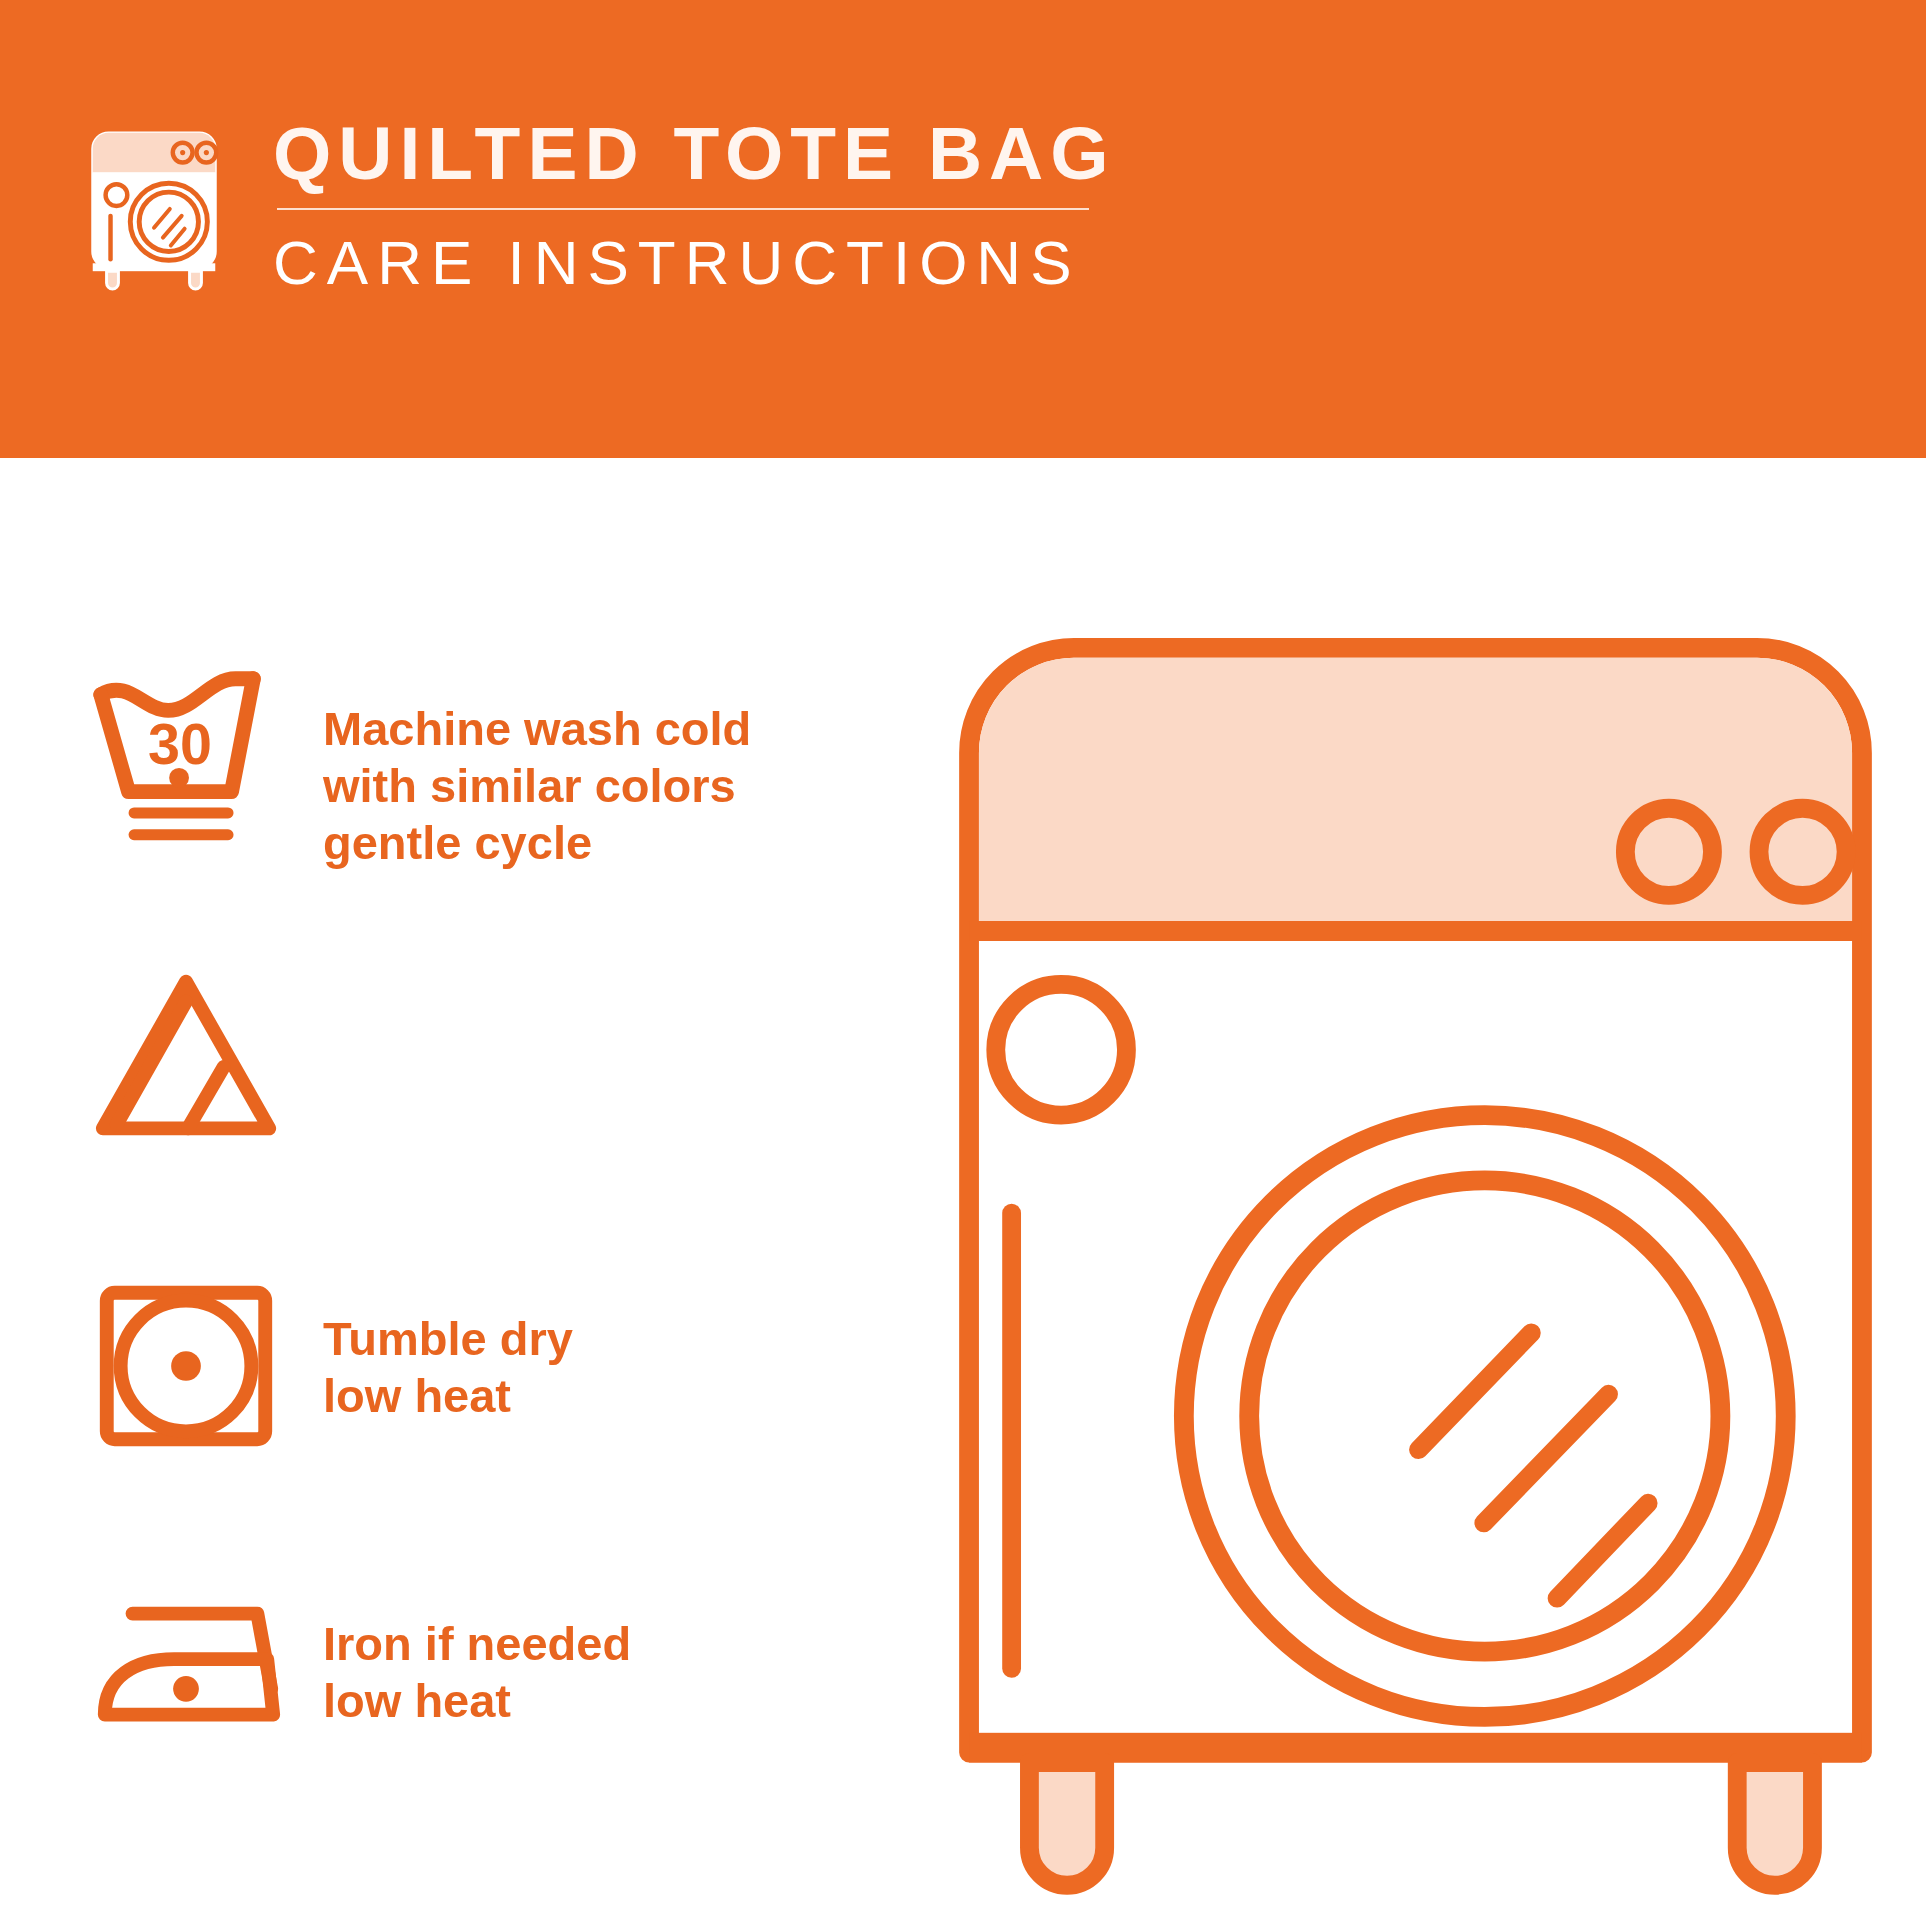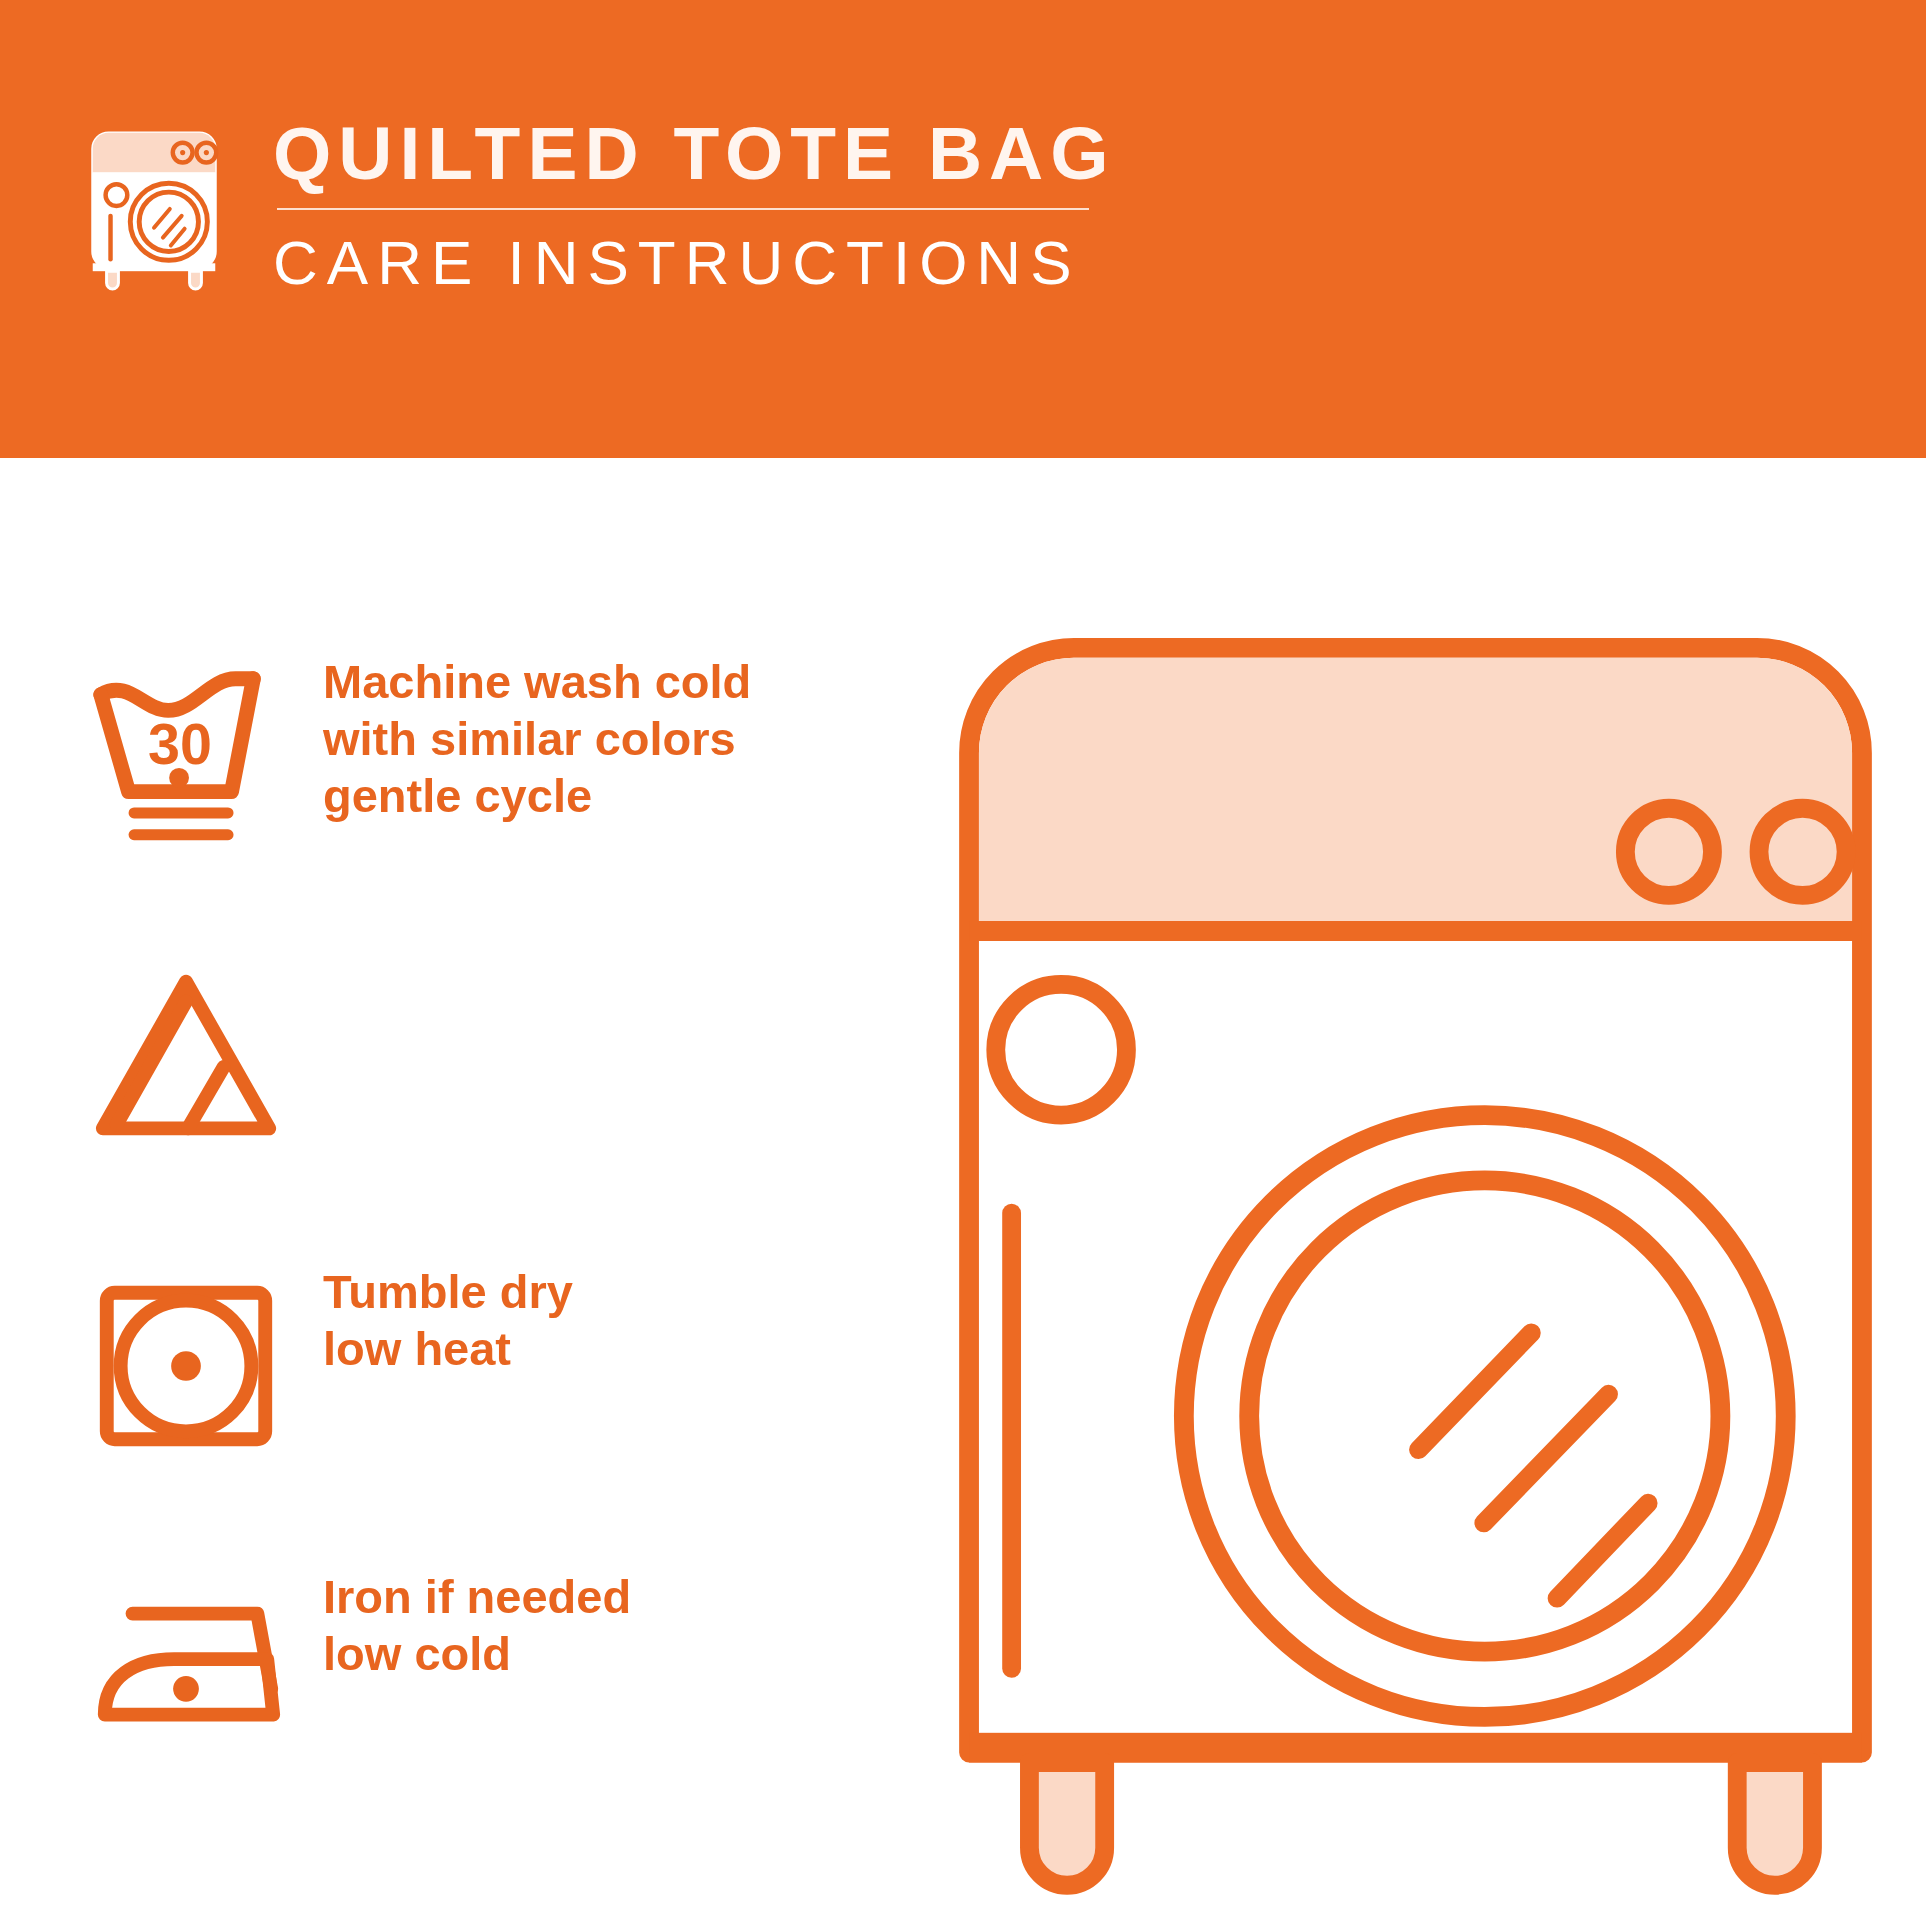--- a/index.html
+++ b/index.html
@@ -88,20 +88,21 @@
     justify-content: center;
   }
   .instruction-icon svg { display: block; }
   .instruction-text {
     margin-left: 34px;
     color: #E8651F;
     font-size: 47px;
     line-height: 57px;
     font-weight: 700;
     white-space: pre-line;
+    margin-top: 47px;
   }
 
   
   #washer-illustration {
     position: absolute;
     left: 955px;
     top: 634px;
     width: 921px;
     height: 1277px;
   }
@@ -205,21 +206,21 @@
         <svg viewBox="0 0 208 208" width="206" height="206" aria-hidden="true">
 
           <path d="M50 46 L176 46 L190 122" fill="none" stroke="#E8651F" stroke-width="14" stroke-linecap="round" stroke-linejoin="round"></path>
 
           <path d="M22 148 C22 110 52 92 92 92 L186 92 L192 148 Z" fill="none" stroke="#E8651F" stroke-width="14" stroke-linecap="round" stroke-linejoin="round"></path>
 
           <circle cx="104" cy="122" r="13" fill="#E8651F"></circle>
         </svg>
       </div>
       <div class="instruction-text">Iron if needed
-low cold</div>
+low heat</div>
     </div>
 
   </div>
 
   <div id="washer-illustration">
     <svg viewBox="0 0 930 1290" width="921" height="1277" aria-hidden="true">
 
       <path d="M14 120 a106 106 0 0 1 106 -106 h690 a106 106 0 0 1 106 106 v1010 h-902 z" fill="#FFFFFF" stroke="#ED6A23" stroke-width="20" stroke-linejoin="round"></path>
 
       <path d="M24 120 a96 96 0 0 1 96 -96 h690 a96 96 0 0 1 96 96 v178 h-882 z" fill="#FBD9C6"></path>

